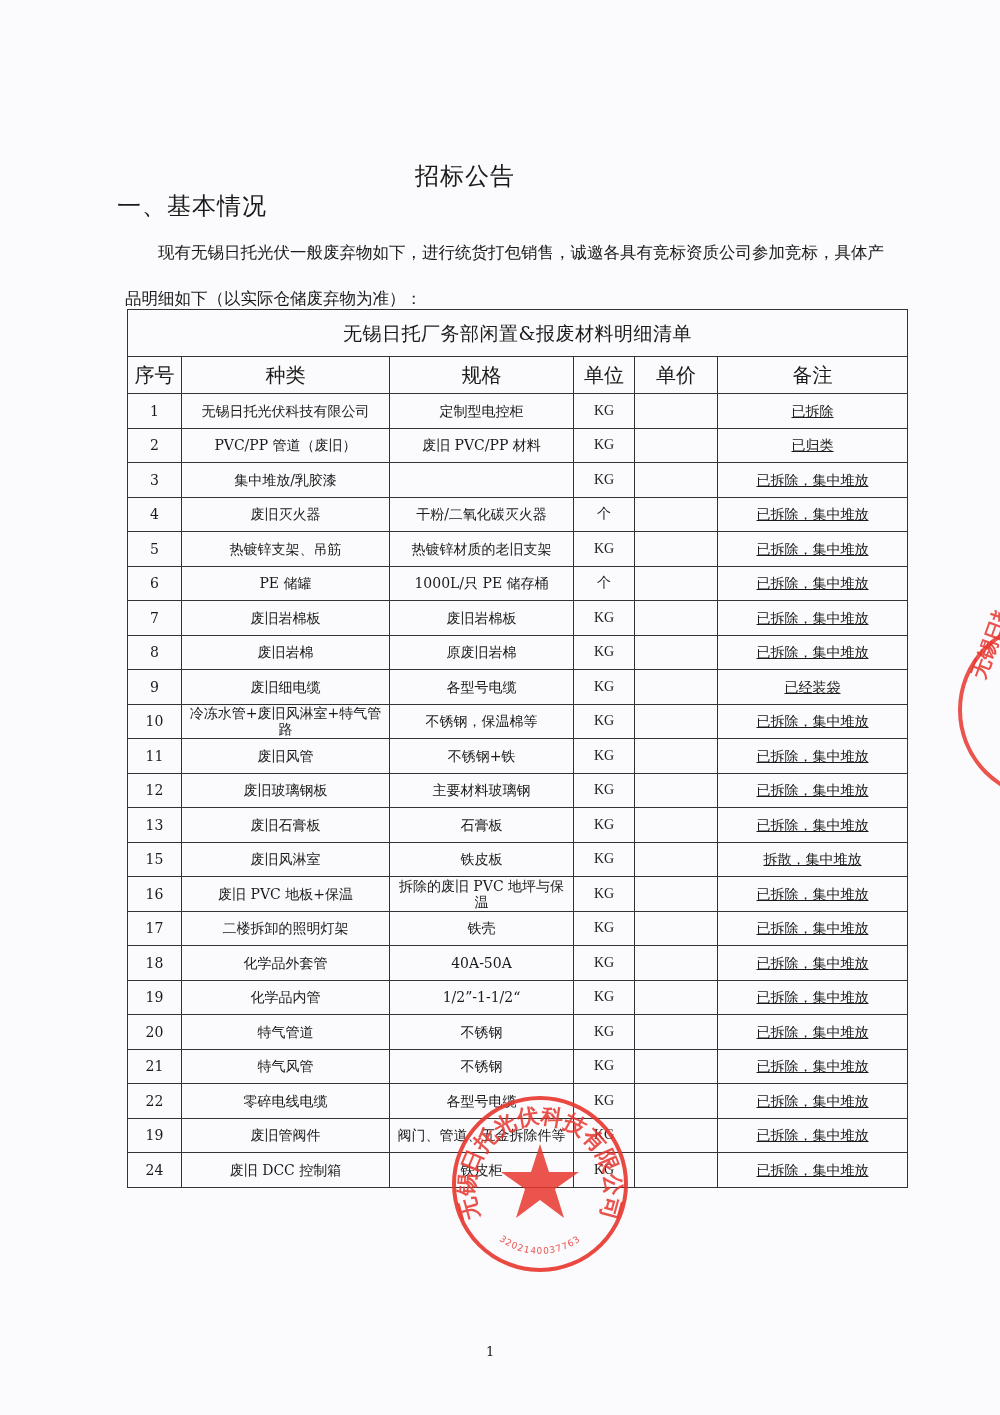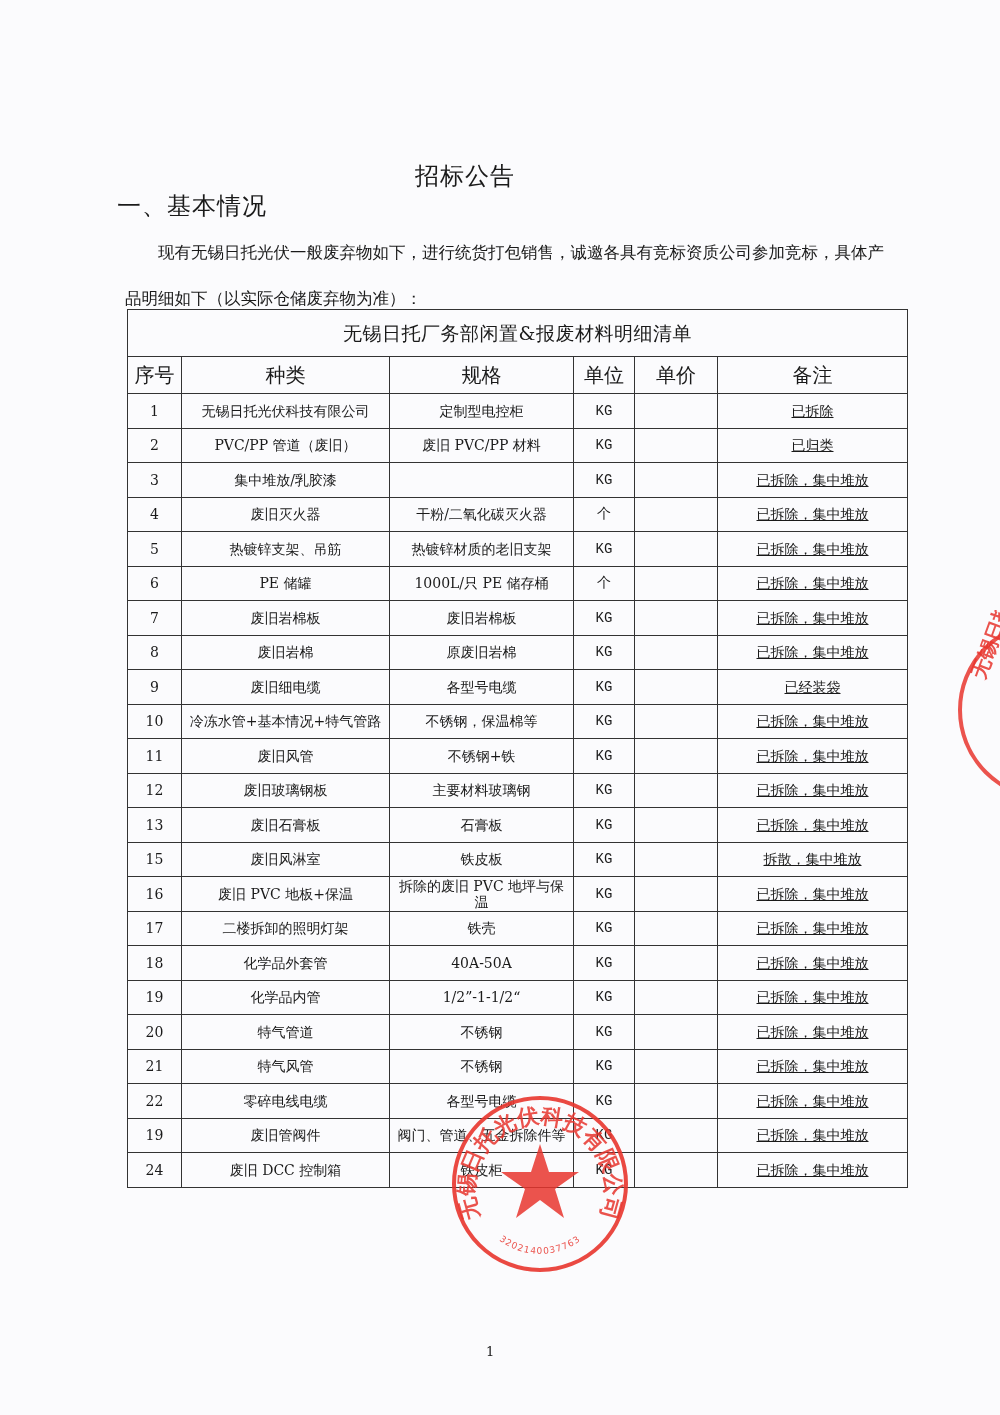--- a/index.html
+++ b/index.html
@@ -28,21 +28,21 @@
     font-size: 14px;
   }
   table.list td, table.list th {
     border: 1.2px solid #333; text-align: center; vertical-align: middle;
     padding: 0 2px; font-weight: normal; line-height: 16px;
   }
   .title-cell { height: 46px; font-size: 19px; letter-spacing: 0.5px; }
   .hdr th { height: 36px; font-size: 20px; }
   tr.row td { height: 33.5px; }
   td.remark { text-align: center; padding-left: 38px; text-decoration: underline; }
-  .unit { font-family: Liberation Mono, monospace; }
+  .unit { font-family: Liberation Serif, serif; }
   .page-number {
     position: absolute; top: 1344px; left: 486px; font-size: 13px;
   }
   .seal { position: absolute; pointer-events: none; }
 </style>
 </head>
 <body>
 
 <div class="page-title">招标公告</div>
 <div class="section-heading">一、基本情况</div>
@@ -138,21 +138,21 @@
       <tr class="row">
         <td>9</td>
         <td>废旧细电缆</td>
         <td>各型号电缆</td>
         <td class="unit">KG</td>
         <td></td>
         <td class="remark">已经装袋</td>
       </tr>
       <tr class="row">
         <td>10</td>
-        <td>冷冻水管+基本情况+特气管路</td>
+        <td>冷冻水管+废旧风淋室+特气管路</td>
         <td>不锈钢，保温棉等</td>
         <td class="unit">KG</td>
         <td></td>
         <td class="remark">已拆除，集中堆放</td>
       </tr>
       <tr class="row">
         <td>11</td>
         <td>废旧风管</td>
         <td>不锈钢+铁</td>
         <td class="unit">KG</td>

